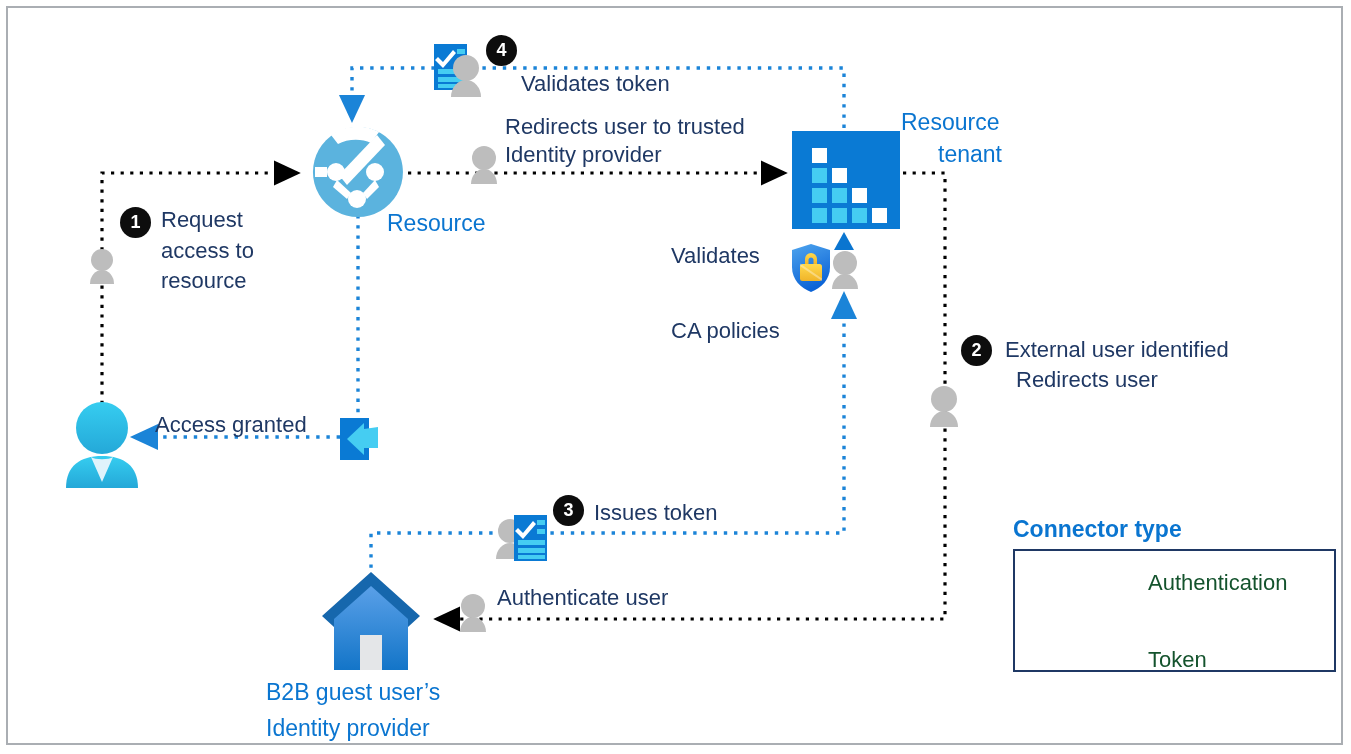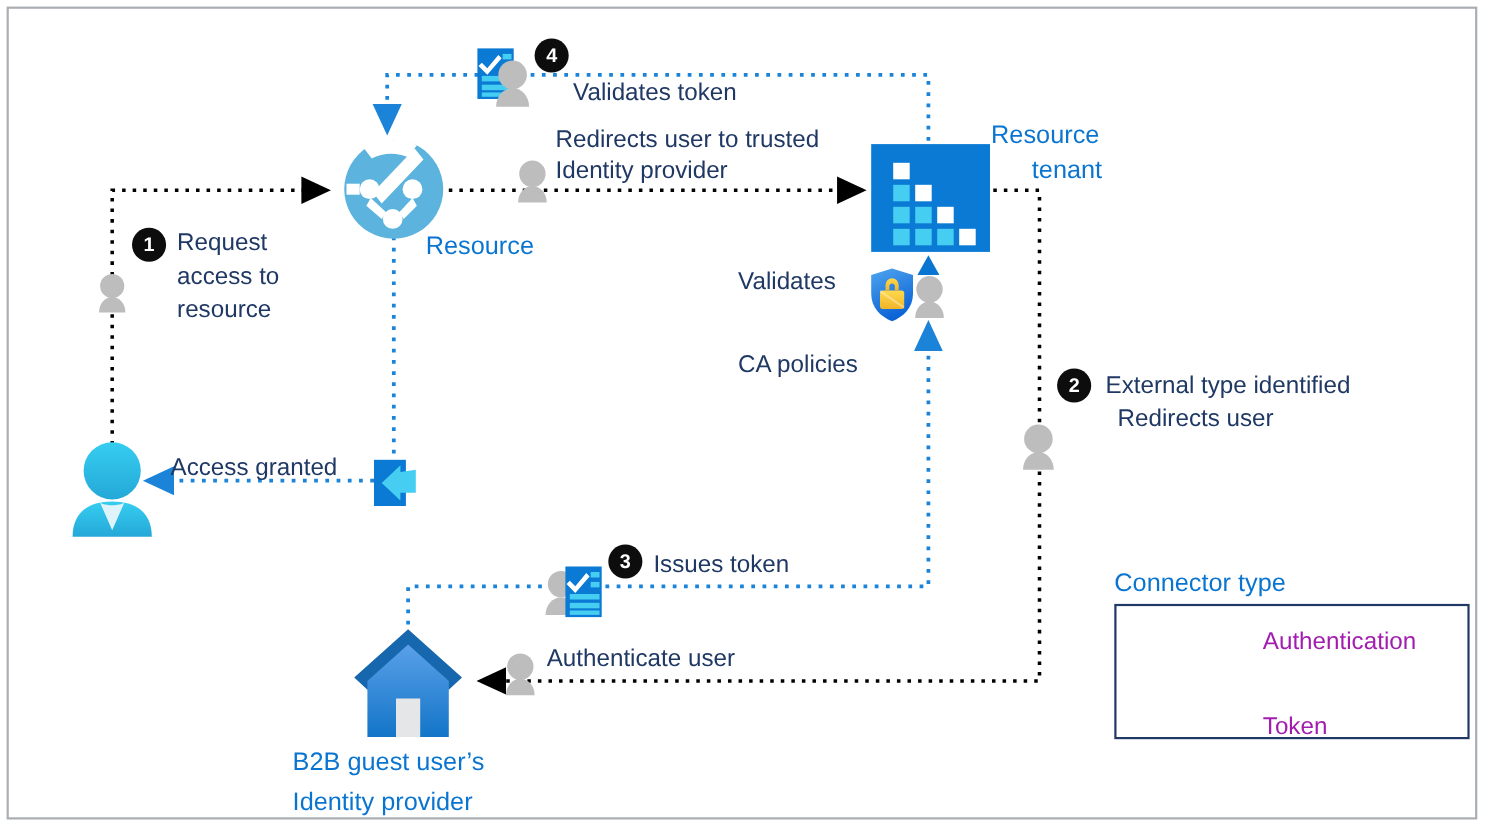--- a/index.html
+++ b/index.html
@@ -6,22 +6,22 @@
   body{width:1351px;height:754px;overflow:hidden;
        font-family:"Liberation Sans", sans-serif;}
   #stage{position:relative;width:1351px;height:754px;background:#ffffff;}
   #frame{position:absolute;left:6px;top:6px;width:1337px;height:739px;
          border:2px solid #aaaeb3;box-sizing:border-box;}
   svg#canvas{position:absolute;left:0;top:0;width:1351px;height:754px;}
   .lbl{position:absolute;color:#1f3864;font-size:22px;line-height:1.22;
        white-space:pre;letter-spacing:0px;}
   .blbl{position:absolute;color:#0a75d0;font-size:23px;line-height:1.22;
         white-space:pre;}
-  .legend-title{position:absolute;color:#0a75d0;font-size:23px;font-weight:normal;white-space:pre;}
-  .legend-lbl{position:absolute;color:#a21caf;font-size:22px;white-space:pre;}
+  .legend-title{position:absolute;color:#0a75d0;font-size:23px;font-weight:bold;white-space:pre;}
+  .legend-lbl{position:absolute;color:#14532d;font-size:22px;white-space:pre;}
   .numbadge{position:absolute;width:31px;height:31px;border-radius:50%;
             background:#0d0d0d;color:#fff;font-size:18px;font-weight:bold;
             display:flex;align-items:center;justify-content:center;}
   .legendbox{position:absolute;border:2px solid #1f3864;box-sizing:border-box;background:#fff;}
 </style>
 </head>
 <body>
 
 <div id="stage">
 
@@ -206,21 +206,21 @@
   <div class="lbl" style="left:161px;top:207px;">Request</div>
   <div class="lbl" style="left:161px;top:238px;">access to</div>
   <div class="lbl" style="left:161px;top:268px;">resource</div>
 
   <div class="blbl" style="left:387px;top:209px;">Resource</div>
 
   <div class="lbl" style="left:671px;top:243px;">Validates</div>
   <div class="lbl" style="left:671px;top:274px;margin-top:44px;">CA policies</div>
 
   <div class="numbadge" style="left:961px;top:335px;">2</div>
-  <div class="lbl" style="left:1005px;top:337px;">External type identified</div>
+  <div class="lbl" style="left:1005px;top:337px;">External user identified</div>
   <div class="lbl" style="left:1005px;top:367px;margin-left:11px;">Redirects user</div>
 
   <div class="lbl" style="left:155px;top:412px;">Access granted</div>
 
 
   <div class="numbadge" style="left:553px;top:495px;">3</div>
   <div class="lbl" style="left:594px;top:500px;">Issues token</div>
 
   <div class="lbl" style="left:497px;top:585px;">Authenticate user</div>
 

